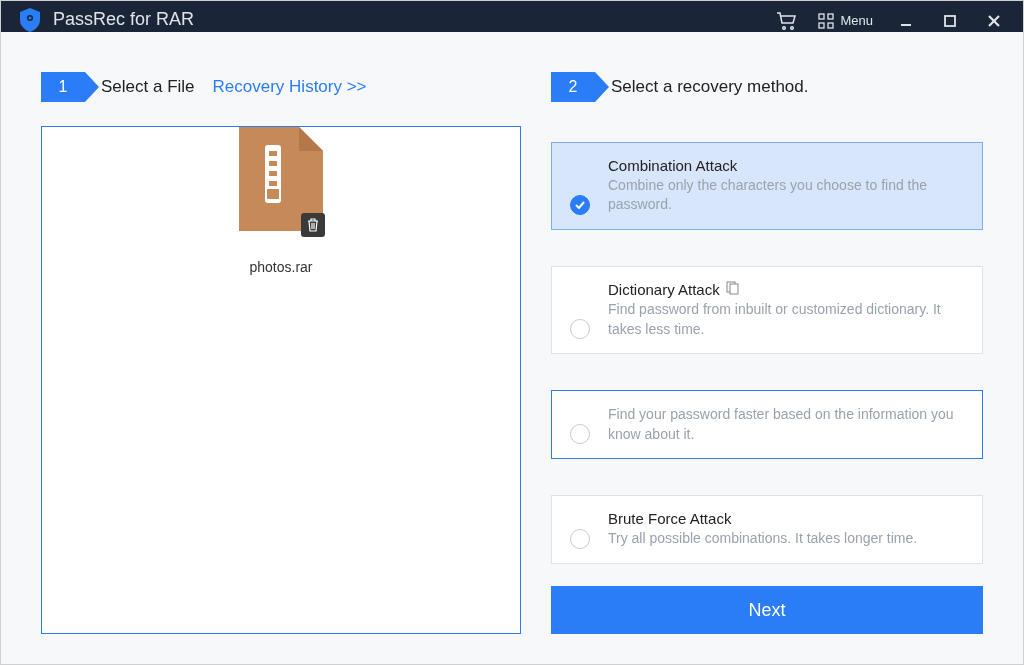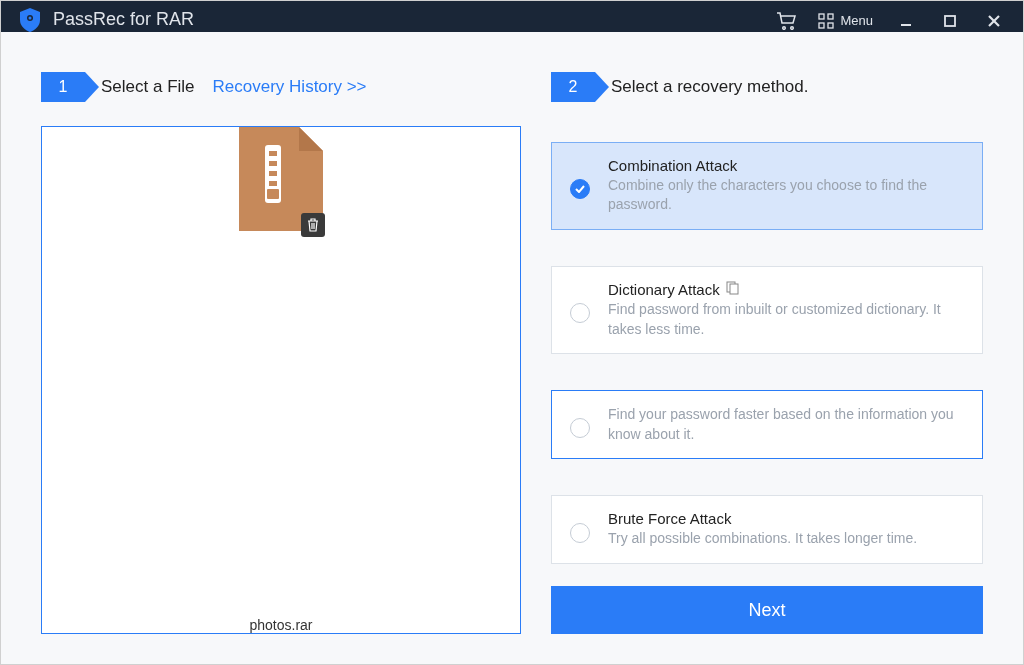--- a/index.html
+++ b/index.html
@@ -20,27 +20,27 @@
     .col { display: flex; flex-direction: column; }
     .col-left { width: 480px; }
     .col-right { flex: 1; }
     
     .step-header { display: flex; align-items: center; gap: 16px; padding: 40px 0 24px 0; }
     .step-badge { width: 44px; height: 30px; background: #2a7cf7; position: relative; display: flex; align-items: center; justify-content: center; color: #fff; font-size: 16px; font-weight: 500; }
     .step-badge::after { content: ''; position: absolute; right: -14px; top: 0; border-top: 15px solid transparent; border-bottom: 15px solid transparent; border-left: 14px solid #2a7cf7; }
     .step-label { font-size: 17px; color: #222; }
     .history-link { color: #2a7cf7; font-size: 17px; cursor: pointer; margin-left: 2px; }
     
-    .file-panel { flex: 1; border: 1px solid #2a7cf7; background: #fff; display: flex; align-items: center; justify-content: space-between; flex-direction: column; gap: 24px; }
+    .file-panel { flex: 1; border: 1px solid #2a7cf7; background: #fff; display: flex; align-items: center; justify-content: flex-start; flex-direction: column; gap: 24px; }
     .file-icon-wrap { position: relative; }
     .trash-btn { position: absolute; right: -2px; bottom: -2px; width: 24px; height: 24px; background: #3a3a3a; border-radius: 3px; display: flex; align-items: center; justify-content: center; cursor: pointer; }
     .file-name { font-size: 14px; color: #333; }
     
     .methods { display: flex; flex-direction: column; gap: 20px; }
-    .method-card { border: 1px solid #dde2e8; background: #fff; padding: 14px 18px; display: flex; align-items: center; gap: 18px; cursor: pointer; margin-top: 16px; }
+    .method-card { border: 1px solid #dde2e8; background: #fff; padding: 14px 18px; display: flex; align-items: flex-end; gap: 18px; cursor: pointer; margin-top: 16px; }
     .method-card.selected { background: #d8e6fb; border-color: #7aaef5; }
     .method-card.highlighted { border-color: #2a7cf7; }
     .radio { width: 20px; height: 20px; border-radius: 50%; border: 1px solid #c5ccd5; margin-top: 6px; flex-shrink: 0; display: flex; align-items: center; justify-content: center; }
     .radio.checked { background: #2a7cf7; border-color: #2a7cf7; }
     .method-body { flex: 1; }
     .method-title { font-size: 15px; color: #222; margin-bottom: 2px; display: flex; align-items: center; gap: 6px; }
     .method-desc { font-size: 14px; color: #9aa2ad; line-height: 1.4; }
     
     .next-btn { margin-top: 22px; height: 48px; background: #2a7cf7; color: #fff; font-size: 18px; display: flex; align-items: center; justify-content: center; cursor: pointer; border: none; }
   </style>

